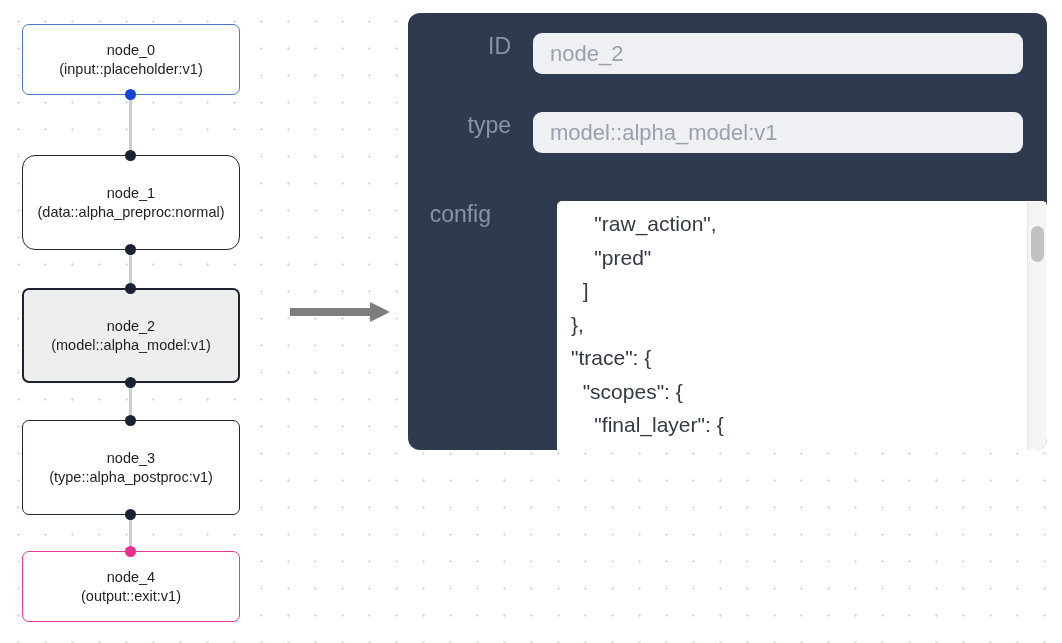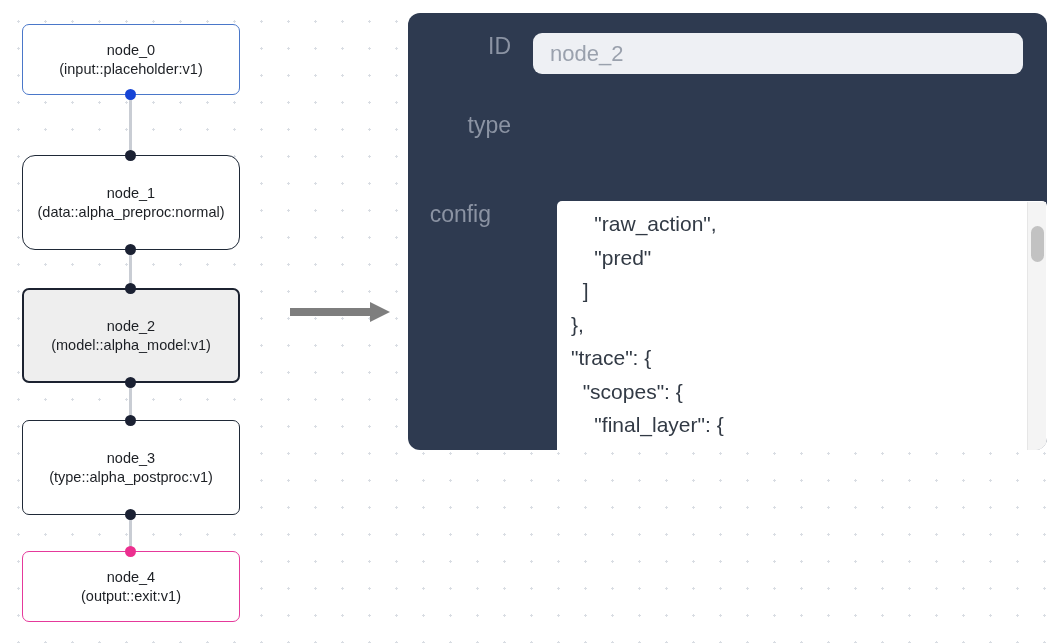--- a/index.html
+++ b/index.html
@@ -290,20 +290,21 @@
 
   <div id="panel">
 
     <div class="field-row" id="row-id">
       <div class="field-label">ID</div>
       <input class="field-input" id="id-input" type="text" value="node_2" style="">
     </div>
 
     <div class="field-row" id="row-type">
       <div class="field-label">type</div>
+      <input class="field-input" id="type-input" type="text" value="model::alpha_model:v1" style="">
     </div>
 
     <div class="field-row" id="row-config">
       <div class="field-label">config</div>
       <div id="config-wrap">
         <textarea id="config-textarea" placeholder="config json" style="">    "raw_action",
     "pred"
   ]
 },
 "trace": {

